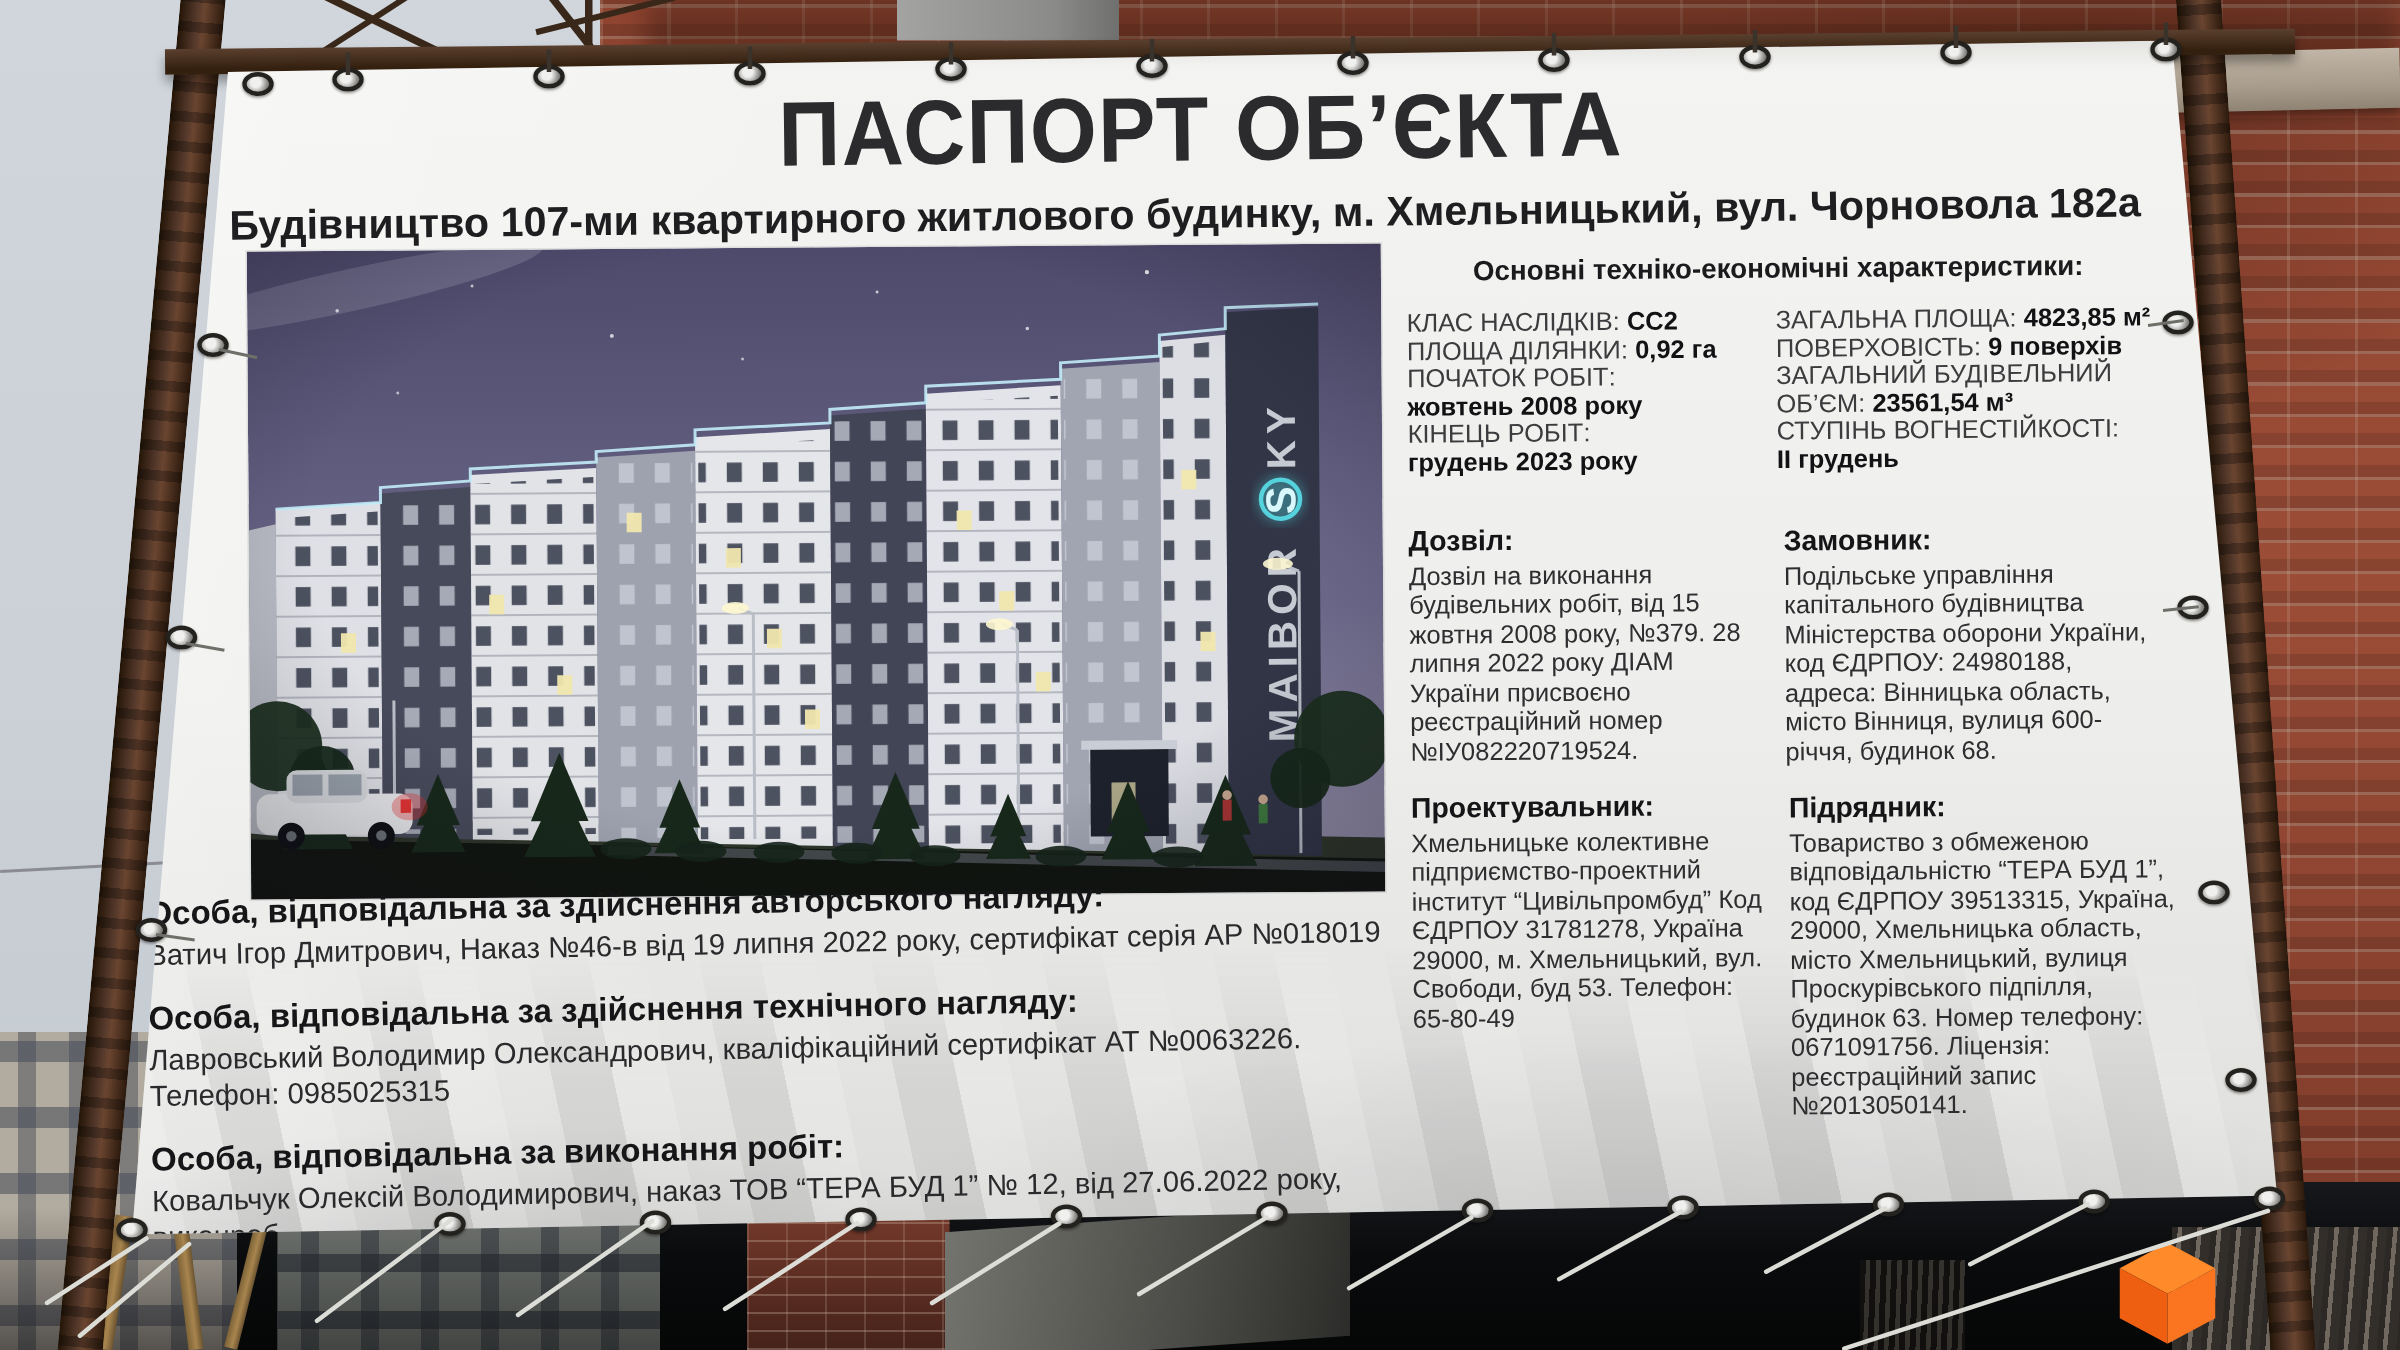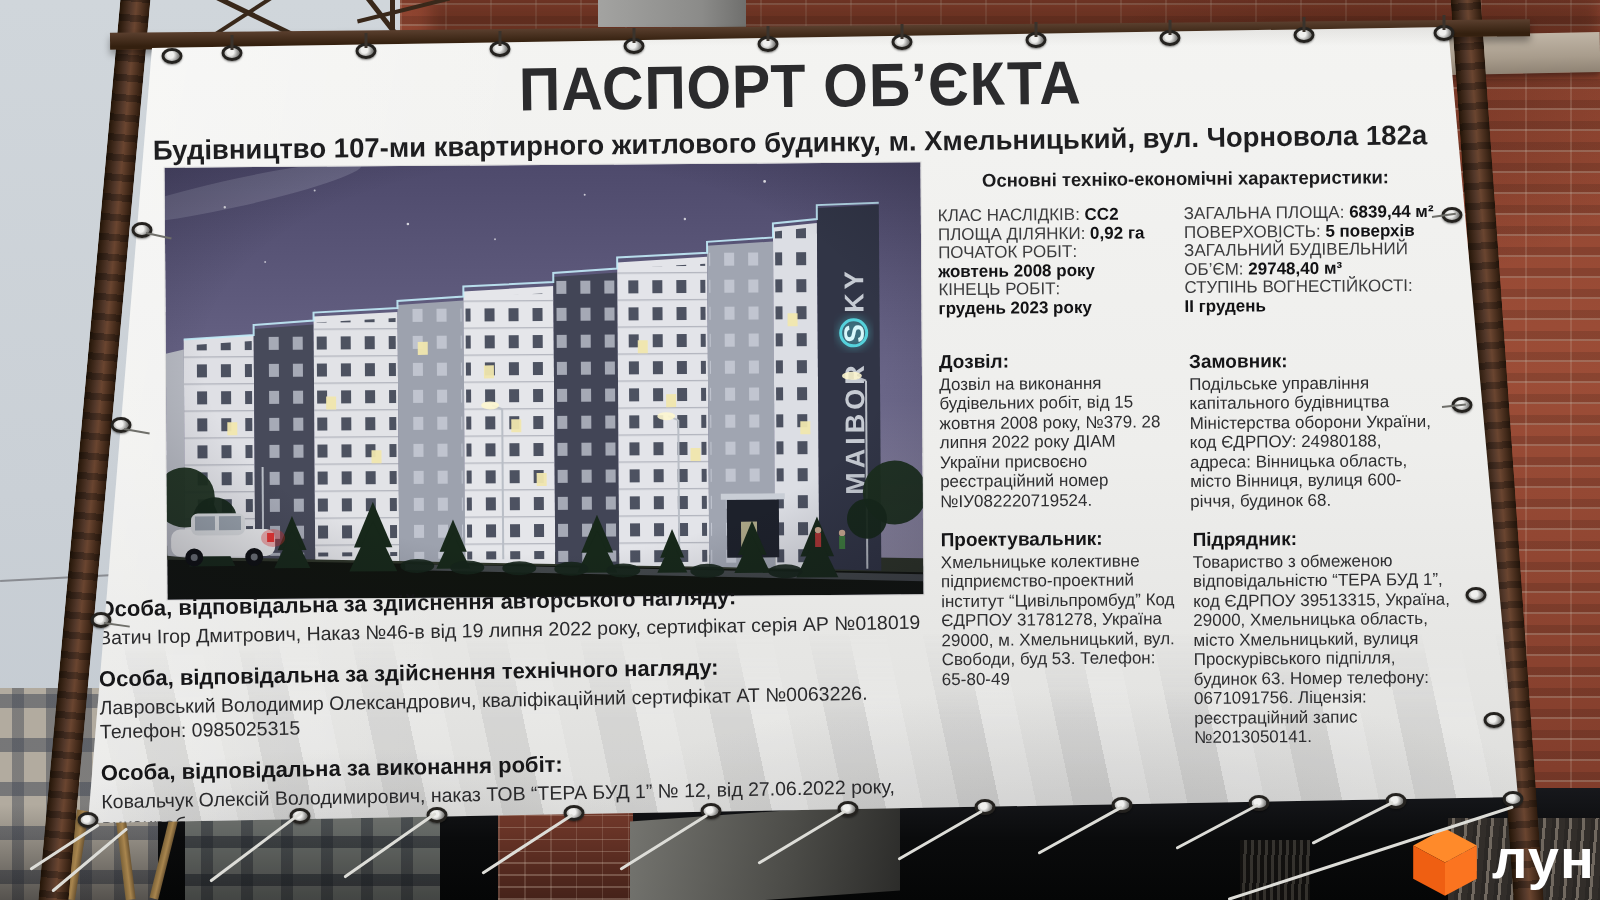--- a/index.html
+++ b/index.html
@@ -362,24 +362,24 @@
       <div class="cols">
         <div class="col col-l">
           <div class="cl"><span class="lab">КЛАС НАСЛІДКІВ: </span><span class="val">СС2</span></div>
           <div class="cl"><span class="lab">ПЛОЩА ДІЛЯНКИ: </span><span class="val">0,92 га</span></div>
           <div class="cl"><span class="lab">ПОЧАТОК РОБІТ:</span><span class="val"></span></div>
           <div class="cl"><span class="lab"></span><span class="val">жовтень 2008 року</span></div>
           <div class="cl"><span class="lab">КІНЕЦЬ РОБІТ:</span><span class="val"></span></div>
           <div class="cl"><span class="lab"></span><span class="val">грудень 2023 року</span></div>
         </div>
         <div class="col col-r">
-          <div class="cl"><span class="lab">ЗАГАЛЬНА ПЛОЩА: </span><span class="val">6839,44 м²</span></div>
-          <div class="cl"><span class="lab">ПОВЕРХОВІСТЬ: </span><span class="val">5 поверхів</span></div>
+          <div class="cl"><span class="lab">ЗАГАЛЬНА ПЛОЩА: </span><span class="val">4823,85 м²</span></div>
+          <div class="cl"><span class="lab">ПОВЕРХОВІСТЬ: </span><span class="val">9 поверхів</span></div>
           <div class="cl"><span class="lab">ЗАГАЛЬНИЙ БУДІВЕЛЬНИЙ</span><span class="val"></span></div>
-          <div class="cl"><span class="lab">ОБ’ЄМ: </span><span class="val">29748,40 м³</span></div>
+          <div class="cl"><span class="lab">ОБ’ЄМ: </span><span class="val">23561,54 м³</span></div>
           <div class="cl"><span class="lab">СТУПІНЬ ВОГНЕСТІЙКОСТІ:</span><span class="val"></span></div>
           <div class="cl"><span class="lab"></span><span class="val">ІІ грудень</span></div>
         </div>
       </div>
 
       <div class="sec sec-permit">
         <div class="sec-h">Дозвіл:</div>
         <div class="sec-b">Дозвіл на виконання будівельних робіт, від 15 жовтня 2008 року, №379. 28 липня 2022 року ДІАМ України присвоєно реєстраційний номер №ІУ082220719524.</div>
       </div>
       <div class="sec sec-customer">
@@ -414,21 +414,20 @@
       </div>
     </div>
   </div>
 
   <div class="abs wm">
     <svg class="wm-cube" viewBox="0 0 100 100">
       <polygon points="50,6 93,29 50,52 7,29" fill="#ff8a2a"></polygon>
       <polygon points="7,29 50,52 50,97 7,74" fill="#ef5f12"></polygon>
       <polygon points="93,29 50,52 50,97 93,74" fill="#fb7420"></polygon>
     </svg>
-    <div class="wm-txt">лун</div>
   </div>
 
 <span class="grm" style="left: 172px; top: 56px;"></span>
     <span class="grm" style="left: 232px; top: 53px;"></span>
     <span class="grm" style="left: 366px; top: 50.8px;"></span>
     <span class="grm" style="left: 500px; top: 48.6px;"></span>
     <span class="grm" style="left: 634px; top: 46.4px;"></span>
     <span class="grm" style="left: 768px; top: 44.2px;"></span>
     <span class="grm" style="left: 902px; top: 42px;"></span>
     <span class="grm" style="left: 1036px; top: 39.8px;"></span>

